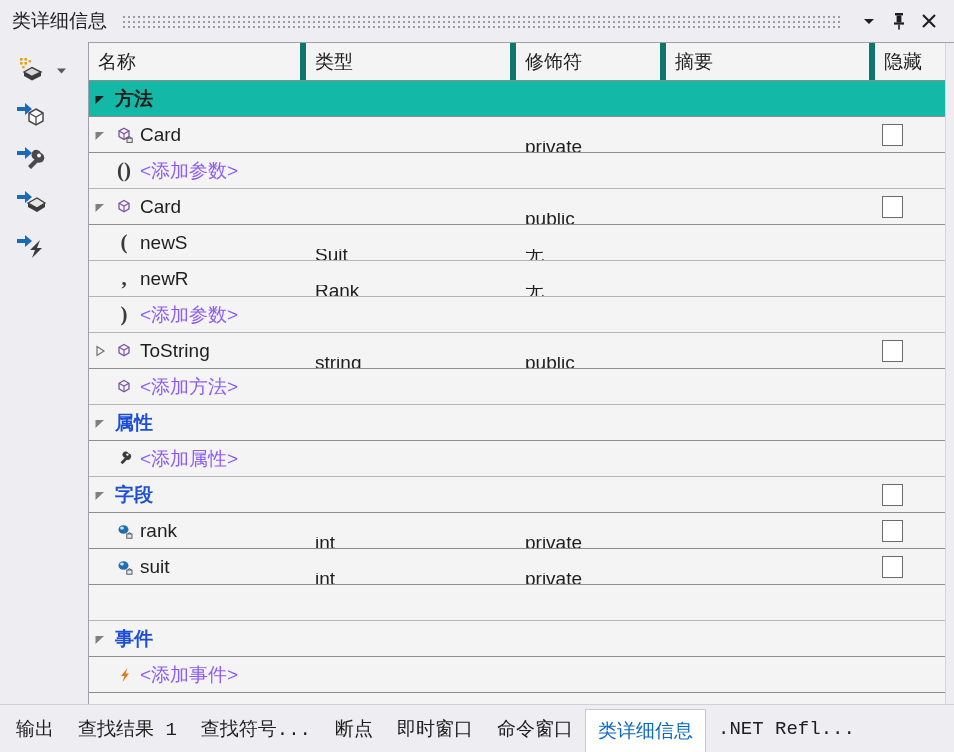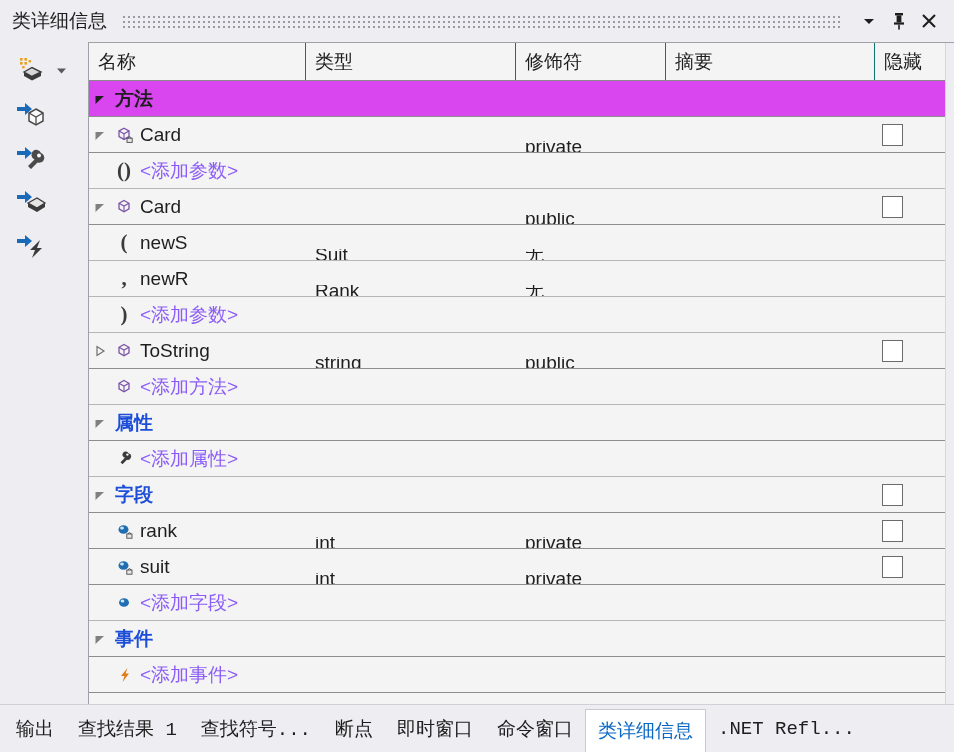--- a/index.html
+++ b/index.html
@@ -113,42 +113,42 @@
     border-bottom: 1px solid #8a8a8a;
     flex: 0 0 37px;
   }
   .hdr-cell {
     font-size: 19px;
     color: #1e1e1e;
     display: flex;
     align-items: center;
     padding-left: 9px;
     box-sizing: border-box;
-    border-right: 1px solid #0f766e;
+    border-right: 6px solid #0f766e;
     white-space: nowrap;
     overflow: hidden;
   }
   .hdr-cell:last-child { border-right: none; }
 
   
   .c-name { width: 217px; flex: 0 0 217px; }
   .c-type { width: 210px; flex: 0 0 210px; }
   .c-mod  { width: 150px; flex: 0 0 150px; }
   .c-sum  { width: 209px; flex: 0 0 209px; }
   .c-hide { width: 69px;  flex: 0 0 69px; }
 
   .row {
     display: flex;
     height: 35px;
     background: #f4f4f4;
     border-bottom: 1px solid #8d8d8d;
     flex: 0 0 35px;
     align-items: stretch;
   }
-  .row.selected { background: #d946ef; gap: 48px; }
+  .row.selected { background: #14b8a6; gap: 48px; }
   .row.thinline { border-bottom: 1px solid #b6b6b6; }
 
   .cell {
     display: flex;
     align-items: center;
     box-sizing: border-box;
     overflow: hidden;
     white-space: nowrap;
     font-size: 19px;
     color: #1e1e1e;
@@ -578,30 +578,20 @@
               <span class="nametext">suit</span>
             </div>
             <div class="cell c-type">int</div>
             <div class="cell c-mod">private</div>
             <div class="cell c-sum"></div>
             <div class="cell c-hide">
               <span class="chk"></span>
             </div>
           </div>
           <div class="row thinline">
-            <div class="cell c-name indent-2">
-              <span class="expander"></span>
-              <span class="membericon">
-                <svg width="20" height="20" viewBox="0 0 20 20">
-                  <ellipse cx="10" cy="9.5" rx="5" ry="4.3" fill="#1f6fb0"></ellipse>
-                  <ellipse cx="8.5" cy="8" rx="1.9" ry="1.5" fill="#cde6f7"></ellipse>
-                </svg>
-              </span>
-              <span class="nametext placeholder">&lt;添加字段&gt;</span>
-            </div>
             <div class="cell c-type"></div>
             <div class="cell c-mod"></div>
             <div class="cell c-sum"></div>
             <div class="cell c-hide"></div>
           </div>
           <div class="row">
             <div class="cell c-name indent-0">
               <span class="expander">
                 <svg width="14" height="14" viewBox="0 0 14 14">
                   <path d="M2.5 4 L11 4 L2.5 12 Z" fill="#808080"></path>

